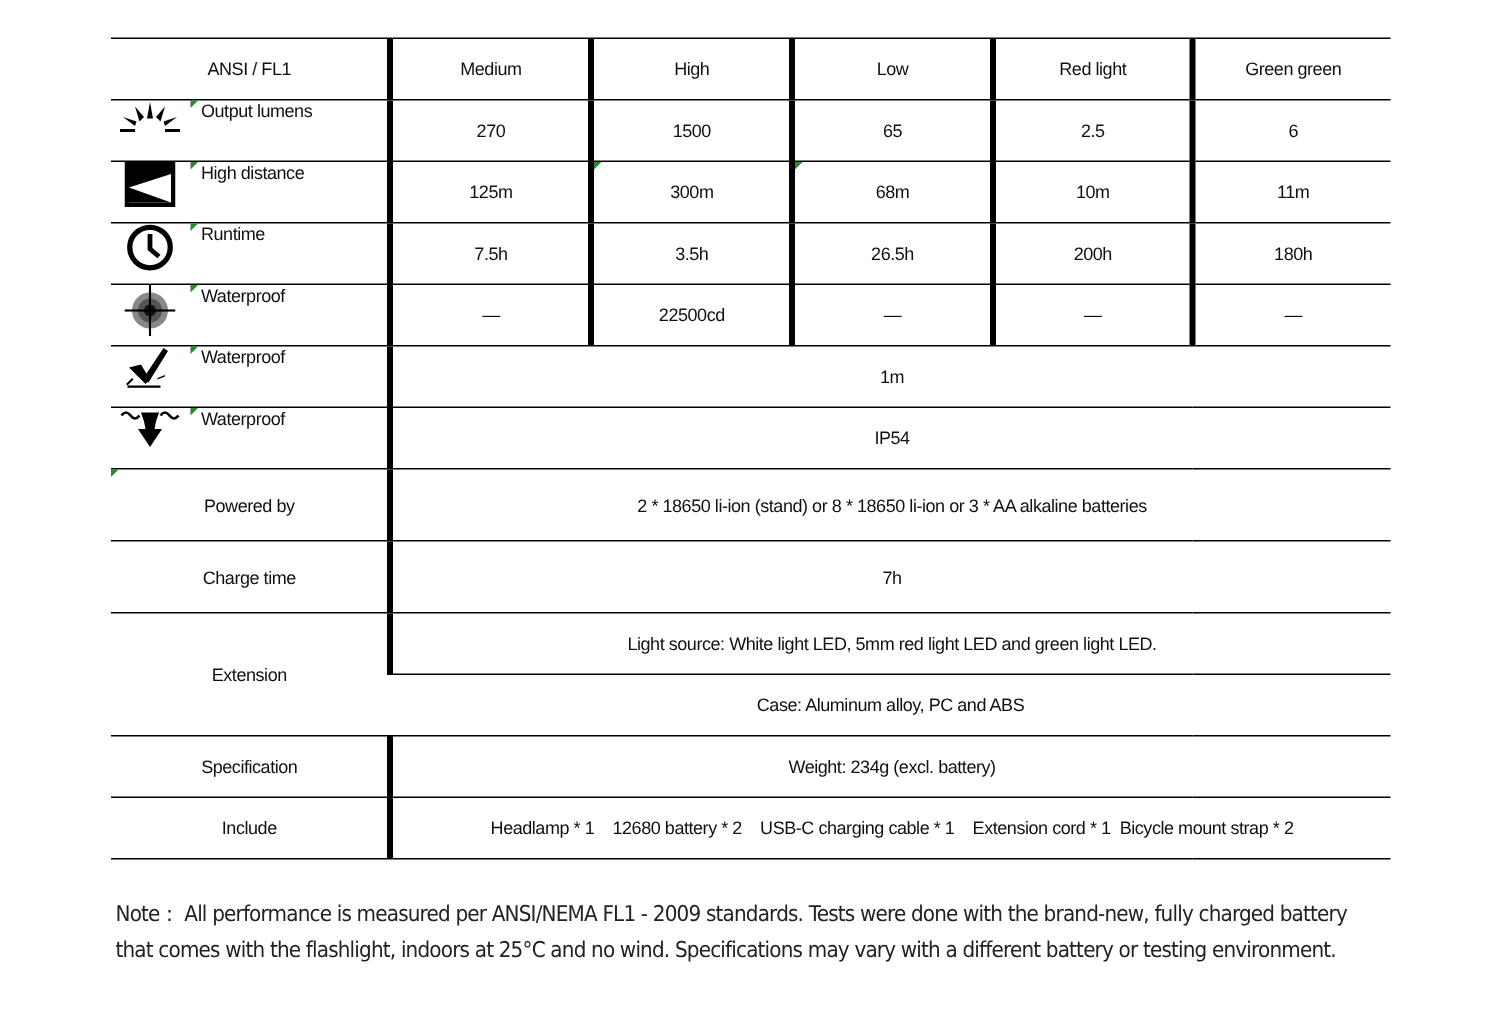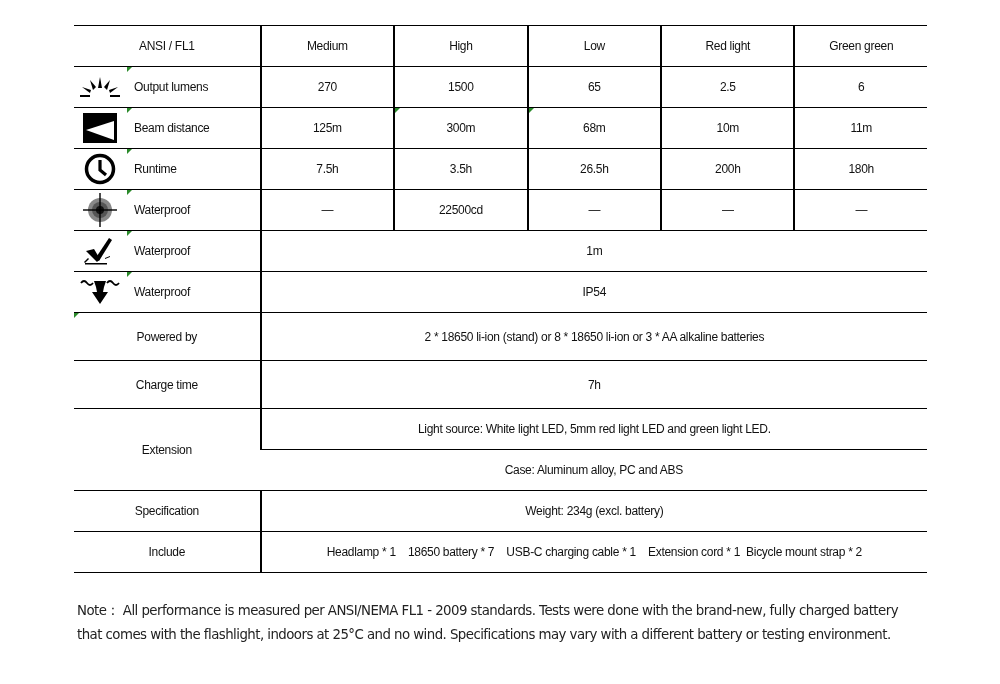--- a/index.html
+++ b/index.html
@@ -1,27 +1,27 @@
 <!DOCTYPE html>
 <html><head>
 <meta charset="utf-8">
 <style>
   html, body { margin:0; padding:0; background:#ffffff; }
   body { width:1000px; height:684px; position:relative; overflow:hidden;
          font-family:"Liberation Sans", sans-serif; color:#111; }
   table.spec { position:absolute; left:74px; top:25px; width:853px;
                border-collapse:collapse; font-size:12px; letter-spacing:-0.3px; }
   table.spec td { border-top:1px solid #000; border-bottom:1px solid #000;
-                  border-left:2px solid #000000; text-align:center; vertical-align:middle;
+                  border-left:4px solid #000000; text-align:center; vertical-align:middle;
                   padding:0; position:relative; }
   table.spec tr td:first-child { border-left:none; }
   .h41 td { height:40px; }
   .col0 { width:186px; }
   .col { width:132px; }
-  .lbl { display:flex; align-items:center; height:40px; }
+  .lbl { display:flex; align-items:flex-start; height:40px; }
   .lbl .ico { width:52px; display:flex; justify-content:center; align-items:center; }
   .lbl .txt { padding-left:8px; }
   .tri::before { content:""; position:absolute; left:53px; top:0; width:0; height:0;
                  border-top:5px solid #2a8a2a; border-right:5px solid transparent; }
   .tri0::before { content:""; position:absolute; left:0; top:0; width:0; height:0;
                  border-top:5px solid #2a8a2a; border-right:5px solid transparent; }
   .triCell::before { content:""; position:absolute; left:0; top:0; width:0; height:0;
                  border-top:5px solid #2a8a2a; border-right:5px solid transparent; }
   .note { position:absolute; left:77px; top:599px; width:830px; font-size:14.5px;
           line-height:23.5px; color:#222; font-family:"DejaVu Sans", sans-serif;
@@ -71,21 +71,21 @@
     <td class="col0 tri">
       <div class="lbl">
         <span class="ico">
           <svg width="34" height="30" viewBox="0 0 34 30">
             <rect x="0" y="2" width="34" height="28" fill="#000"></rect>
             <polygon points="3,17 31,8 31,27 3,27" fill="#fff"></polygon>
             <polygon points="3,17 31,27 3,27" fill="#000"></polygon>
             <rect x="0" y="0" width="34" height="2" fill="#000"></rect>
               </svg>
         </span>
-        <span class="txt">Beam distance</span>
+        <span class="txt">High distance</span>
       </div>
     </td>
     <td>125m</td>
     <td class="triCell">300m</td>
     <td class="triCell">68m</td>
     <td>10m</td>
     <td>11m</td>
   </tr>
 
   <tr class="h41">
@@ -182,18 +182,18 @@
     <td colspan="5" style="height:40px">Case: Aluminum alloy, PC and ABS</td>
   </tr>
 
   <tr>
     <td class="col0" style="height:40px">Specification</td>
     <td colspan="5">Weight: 234g (excl. battery)</td>
   </tr>
 
   <tr>
     <td class="col0" style="height:40px">Include</td>
-    <td colspan="5" style="line-height:19px; padding:0 20px; white-space:pre-wrap;">Headlamp * 1    18650 battery * 7    USB-C charging cable * 1    Extension cord * 1  Bicycle mount strap * 2</td>
+    <td colspan="5" style="line-height:19px; padding:0 20px; white-space:pre-wrap;">Headlamp * 1    12680 battery * 2    USB-C charging cable * 1    Extension cord * 1  Bicycle mount strap * 2</td>
   </tr>
 </tbody>
   </table>
 
 <div class="note">Note： All performance is measured per ANSI/NEMA FL1 - 2009 standards. Tests were done with the brand-new, fully charged battery that comes with the flashlight, indoors at 25°C and no wind. Specifications may vary with a different battery or testing environment.</div>
 
 </body></html>

